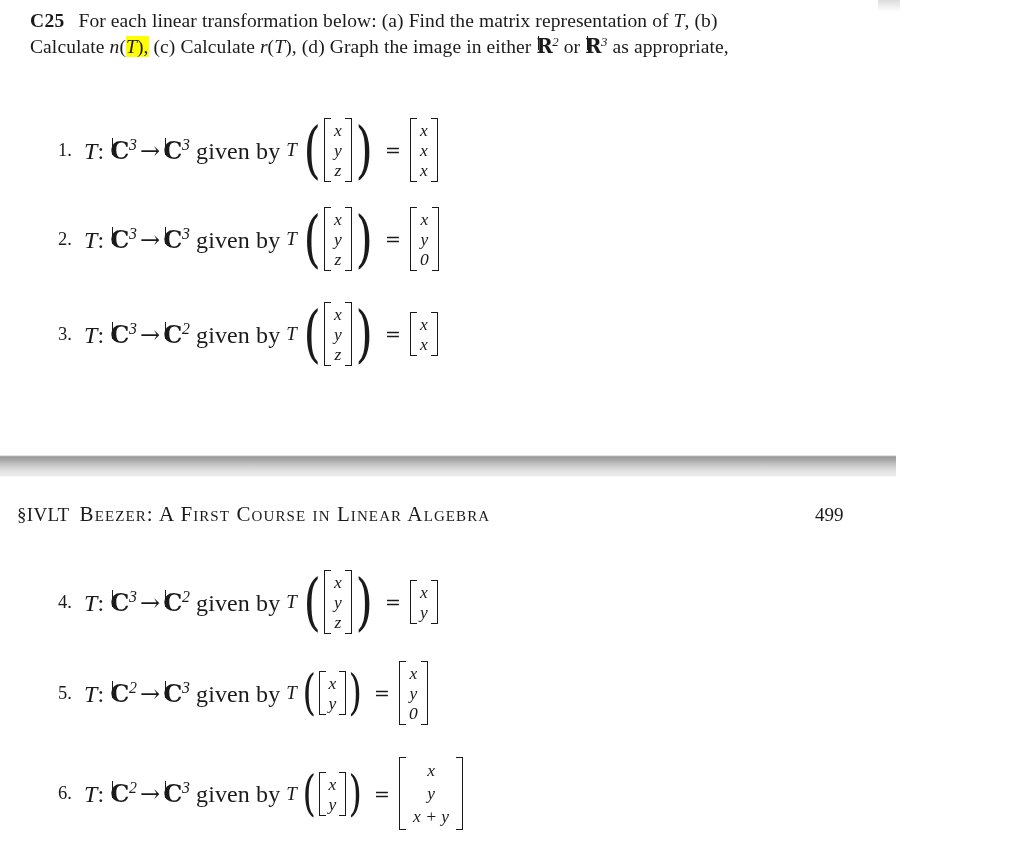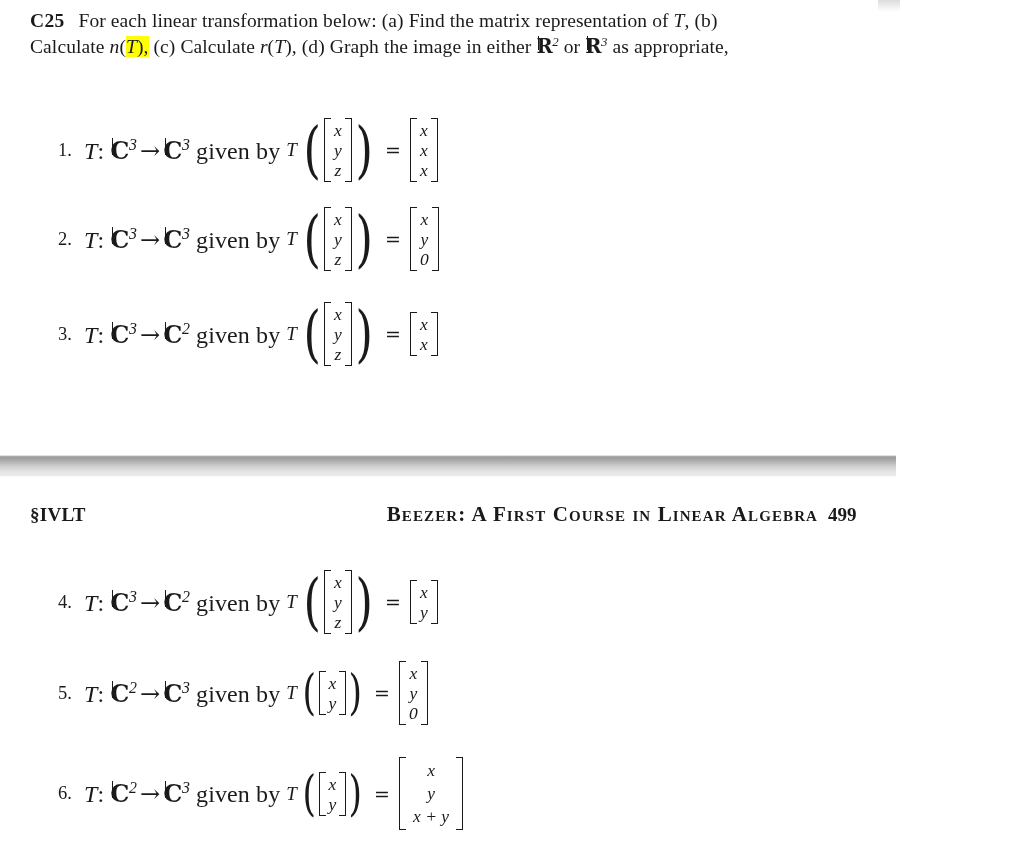--- a/index.html
+++ b/index.html
@@ -162,34 +162,33 @@
     height: 22px;
     background: linear-gradient(to bottom,
         #ffffff 0%, #9a9a9a 8%, #a8a8a8 22%,
         #cfcfcf 52%, #e4e4e4 76%, #e9e9e9 92%, #ffffff 100%);
   }
 
   
   .running-header {
     position: absolute;
     top: 502px;
-    left: 30px;
+    left: 17px;
     width: 836px;
     display: flex;
     align-items: baseline;
     font-size: 19px;
-    font-weight: bold;
   }
   .rh-section {
     font-size: 19px;
     letter-spacing: 0.3px;
   }
   .rh-title {
     flex: 1;
-    text-align: right;
+    text-align: left;
     font-variant: small-caps;
     font-size: 21px;
     letter-spacing: 1.1px;
     padding: 0 10px;
   }
   .rh-page {
     font-size: 19px;
     min-width: 38px;
     text-align: left;
   }

